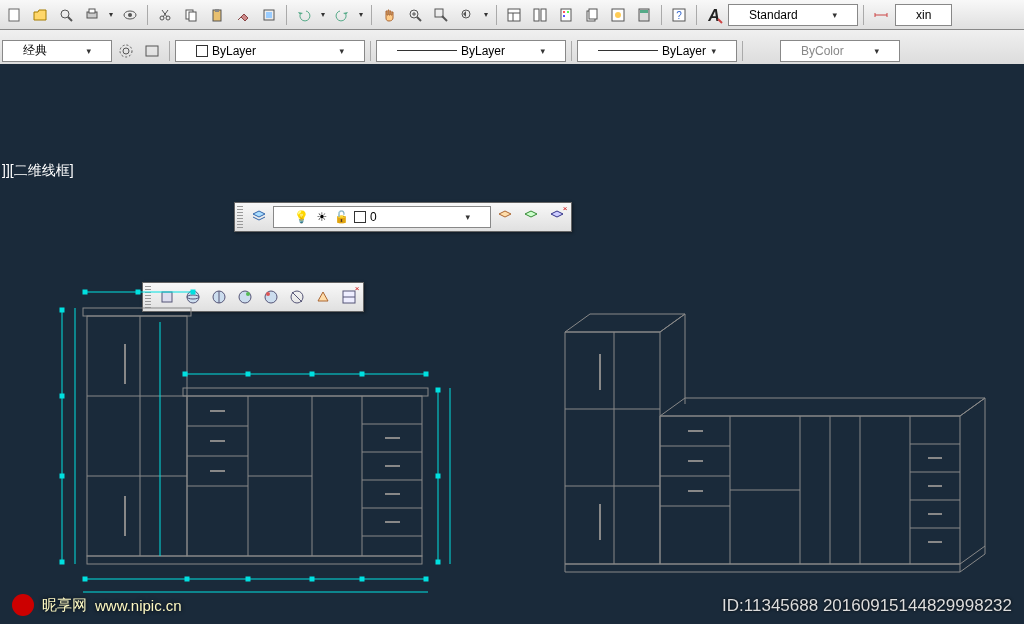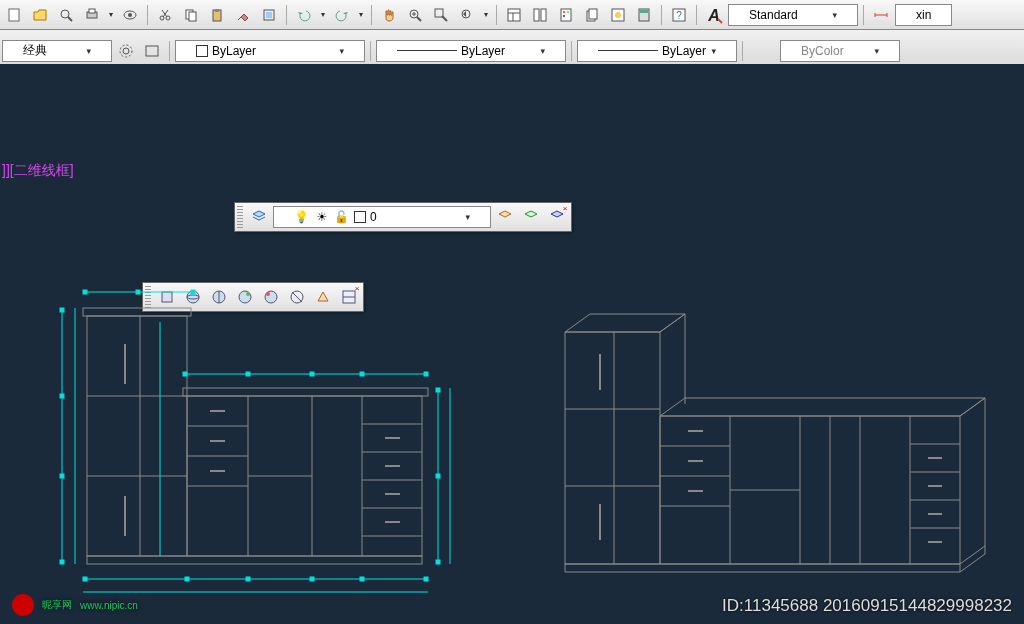--- a/index.html
+++ b/index.html
@@ -85,21 +85,21 @@
   width: 60px;
   height: 1px;
   background: #333;
 }
 
 
 .view-label {
   position: absolute;
   top: 98px;
   left: 2px;
-  color: #d946ef;
+  color: #ffffff;
   font-size: 14px;
 }
 
 
 .float-toolbar {
   position: absolute;
   display: flex;
   align-items: center;
   background: linear-gradient(#f8f8f8, #e0e0e0);
   border: 1px solid #666;
@@ -147,22 +147,22 @@
 }
 
 
 .watermark-left {
   position: absolute;
   bottom: 8px;
   left: 12px;
   display: flex;
   align-items: center;
   gap: 8px;
-  color: #22c55e;
-  font-size: 10px;
+  color: #fef9c3;
+  font-size: 15px;
   text-shadow: 0 0 4px #000;
 }
 .watermark-logo {
   width: 22px;
   height: 22px;
   border-radius: 50%;
   background: #c00;
 }
 .watermark-right {
   position: absolute;

